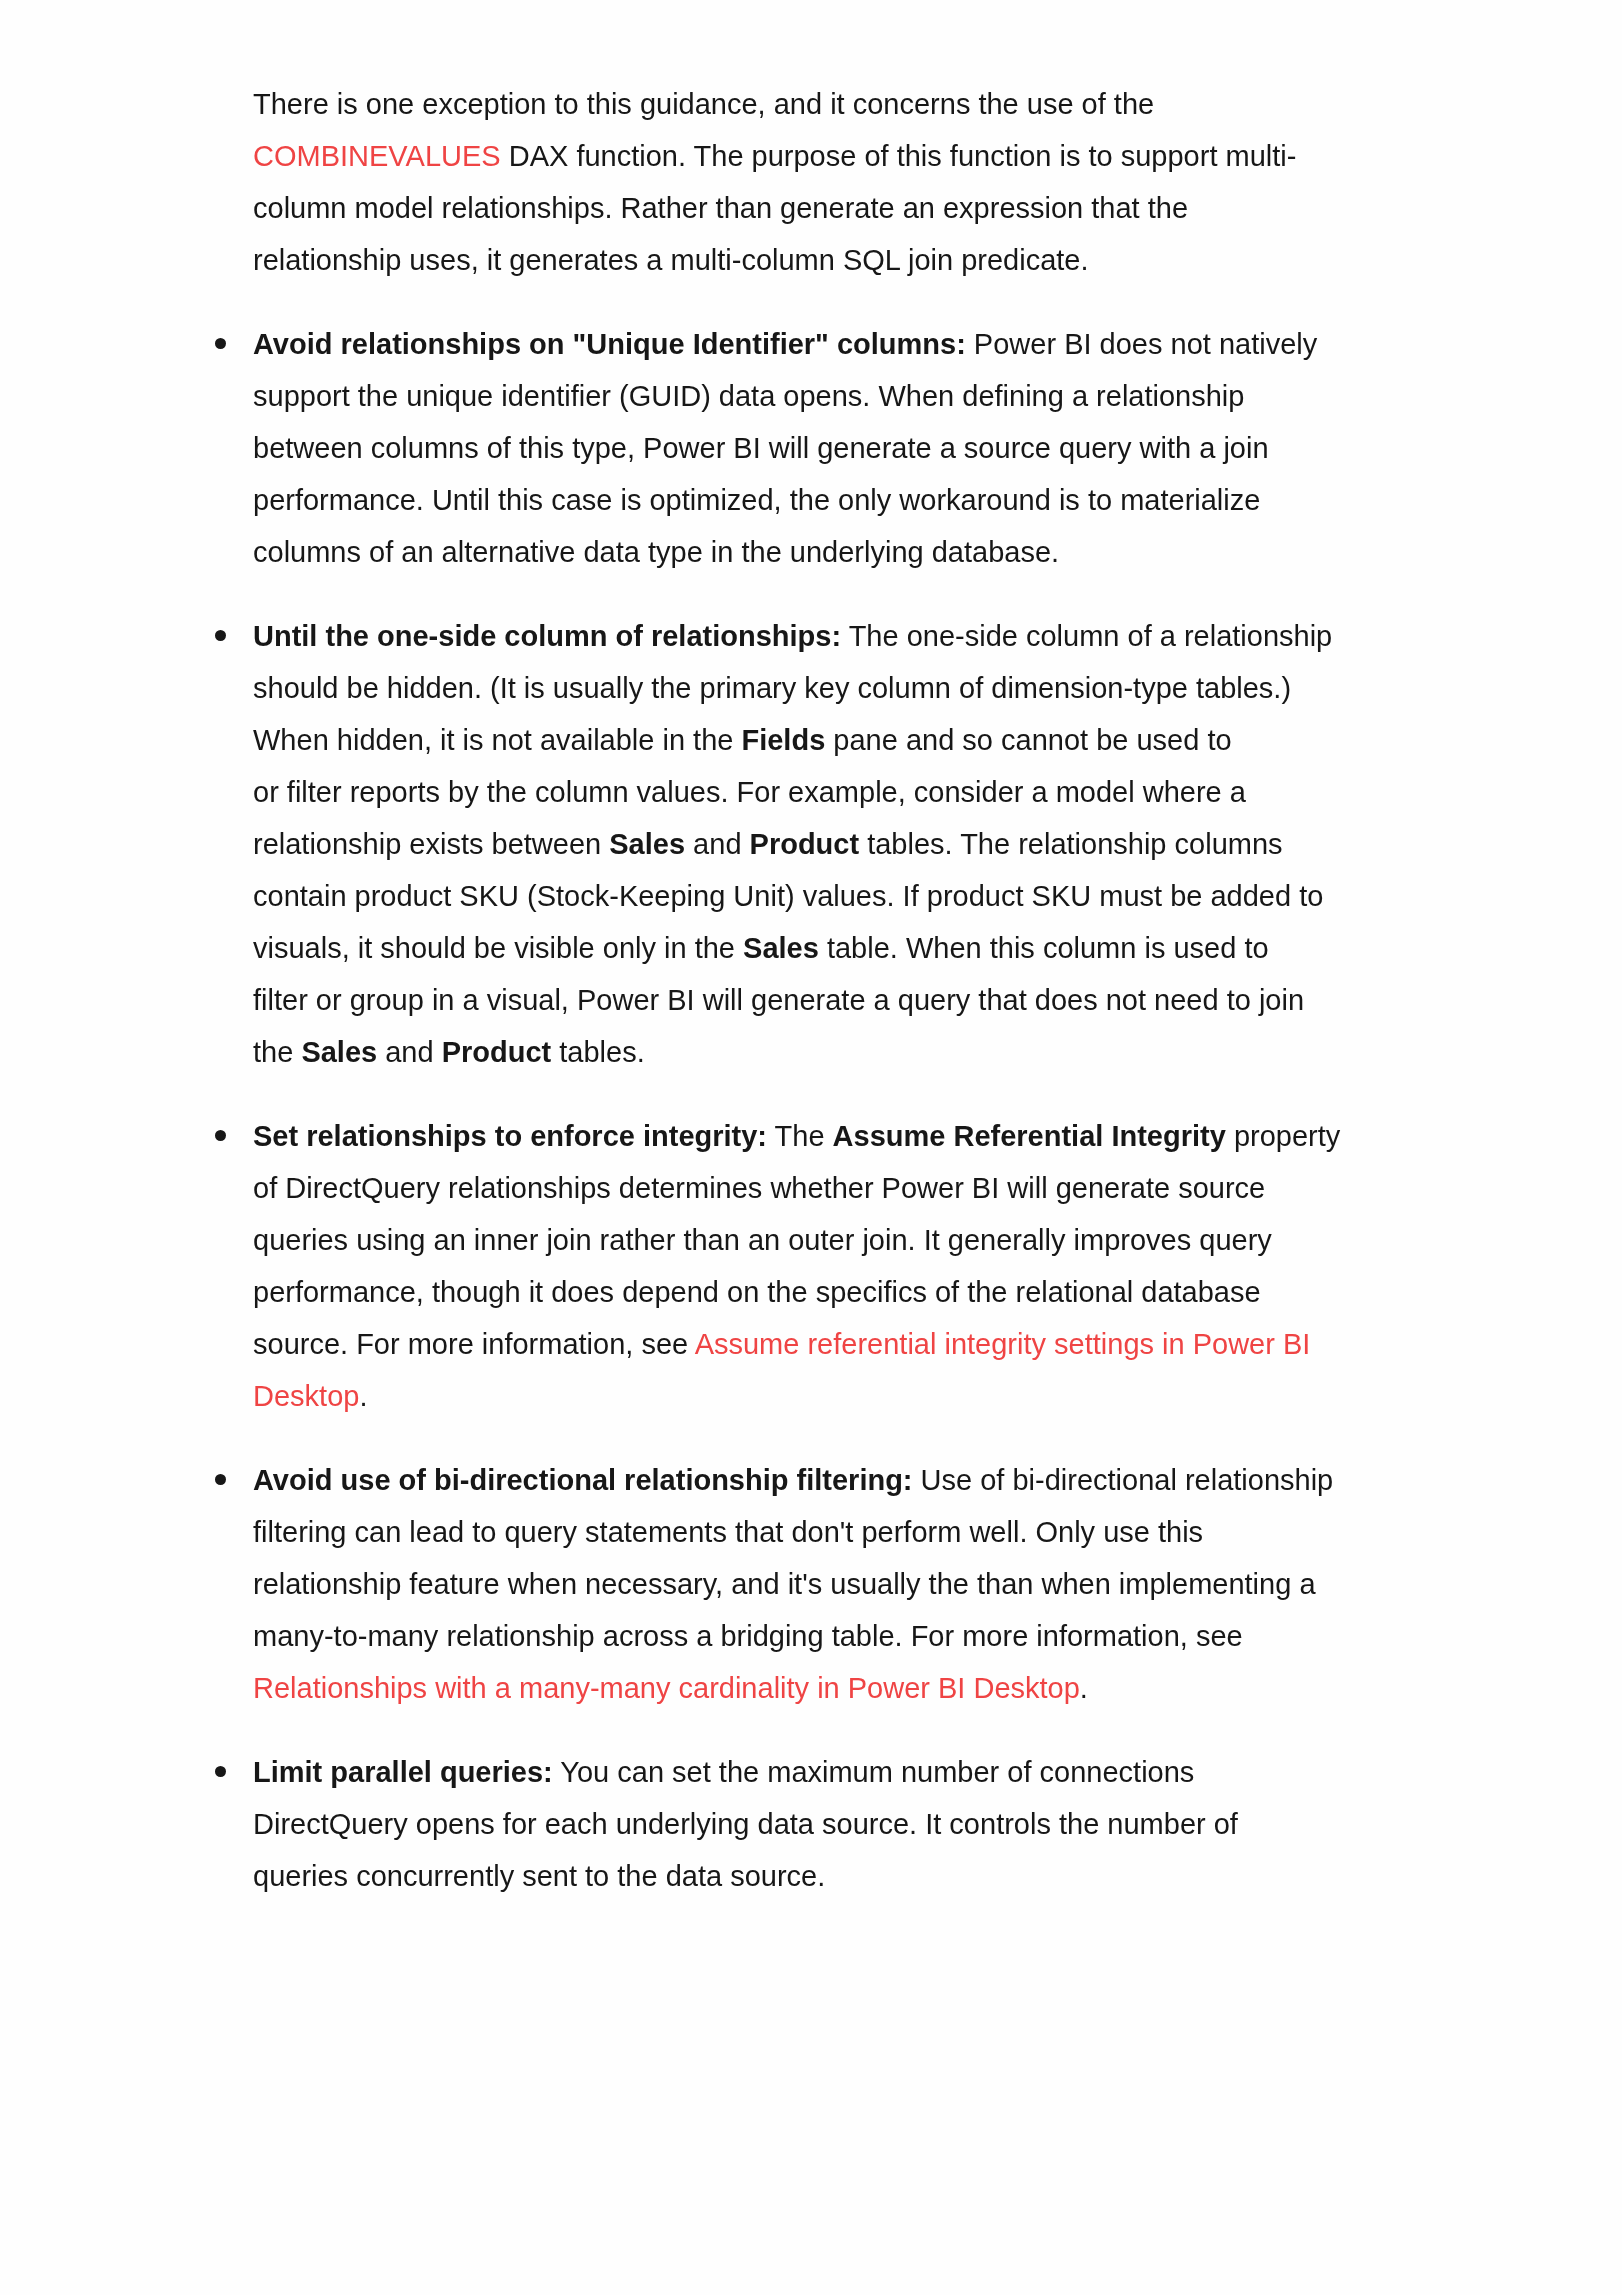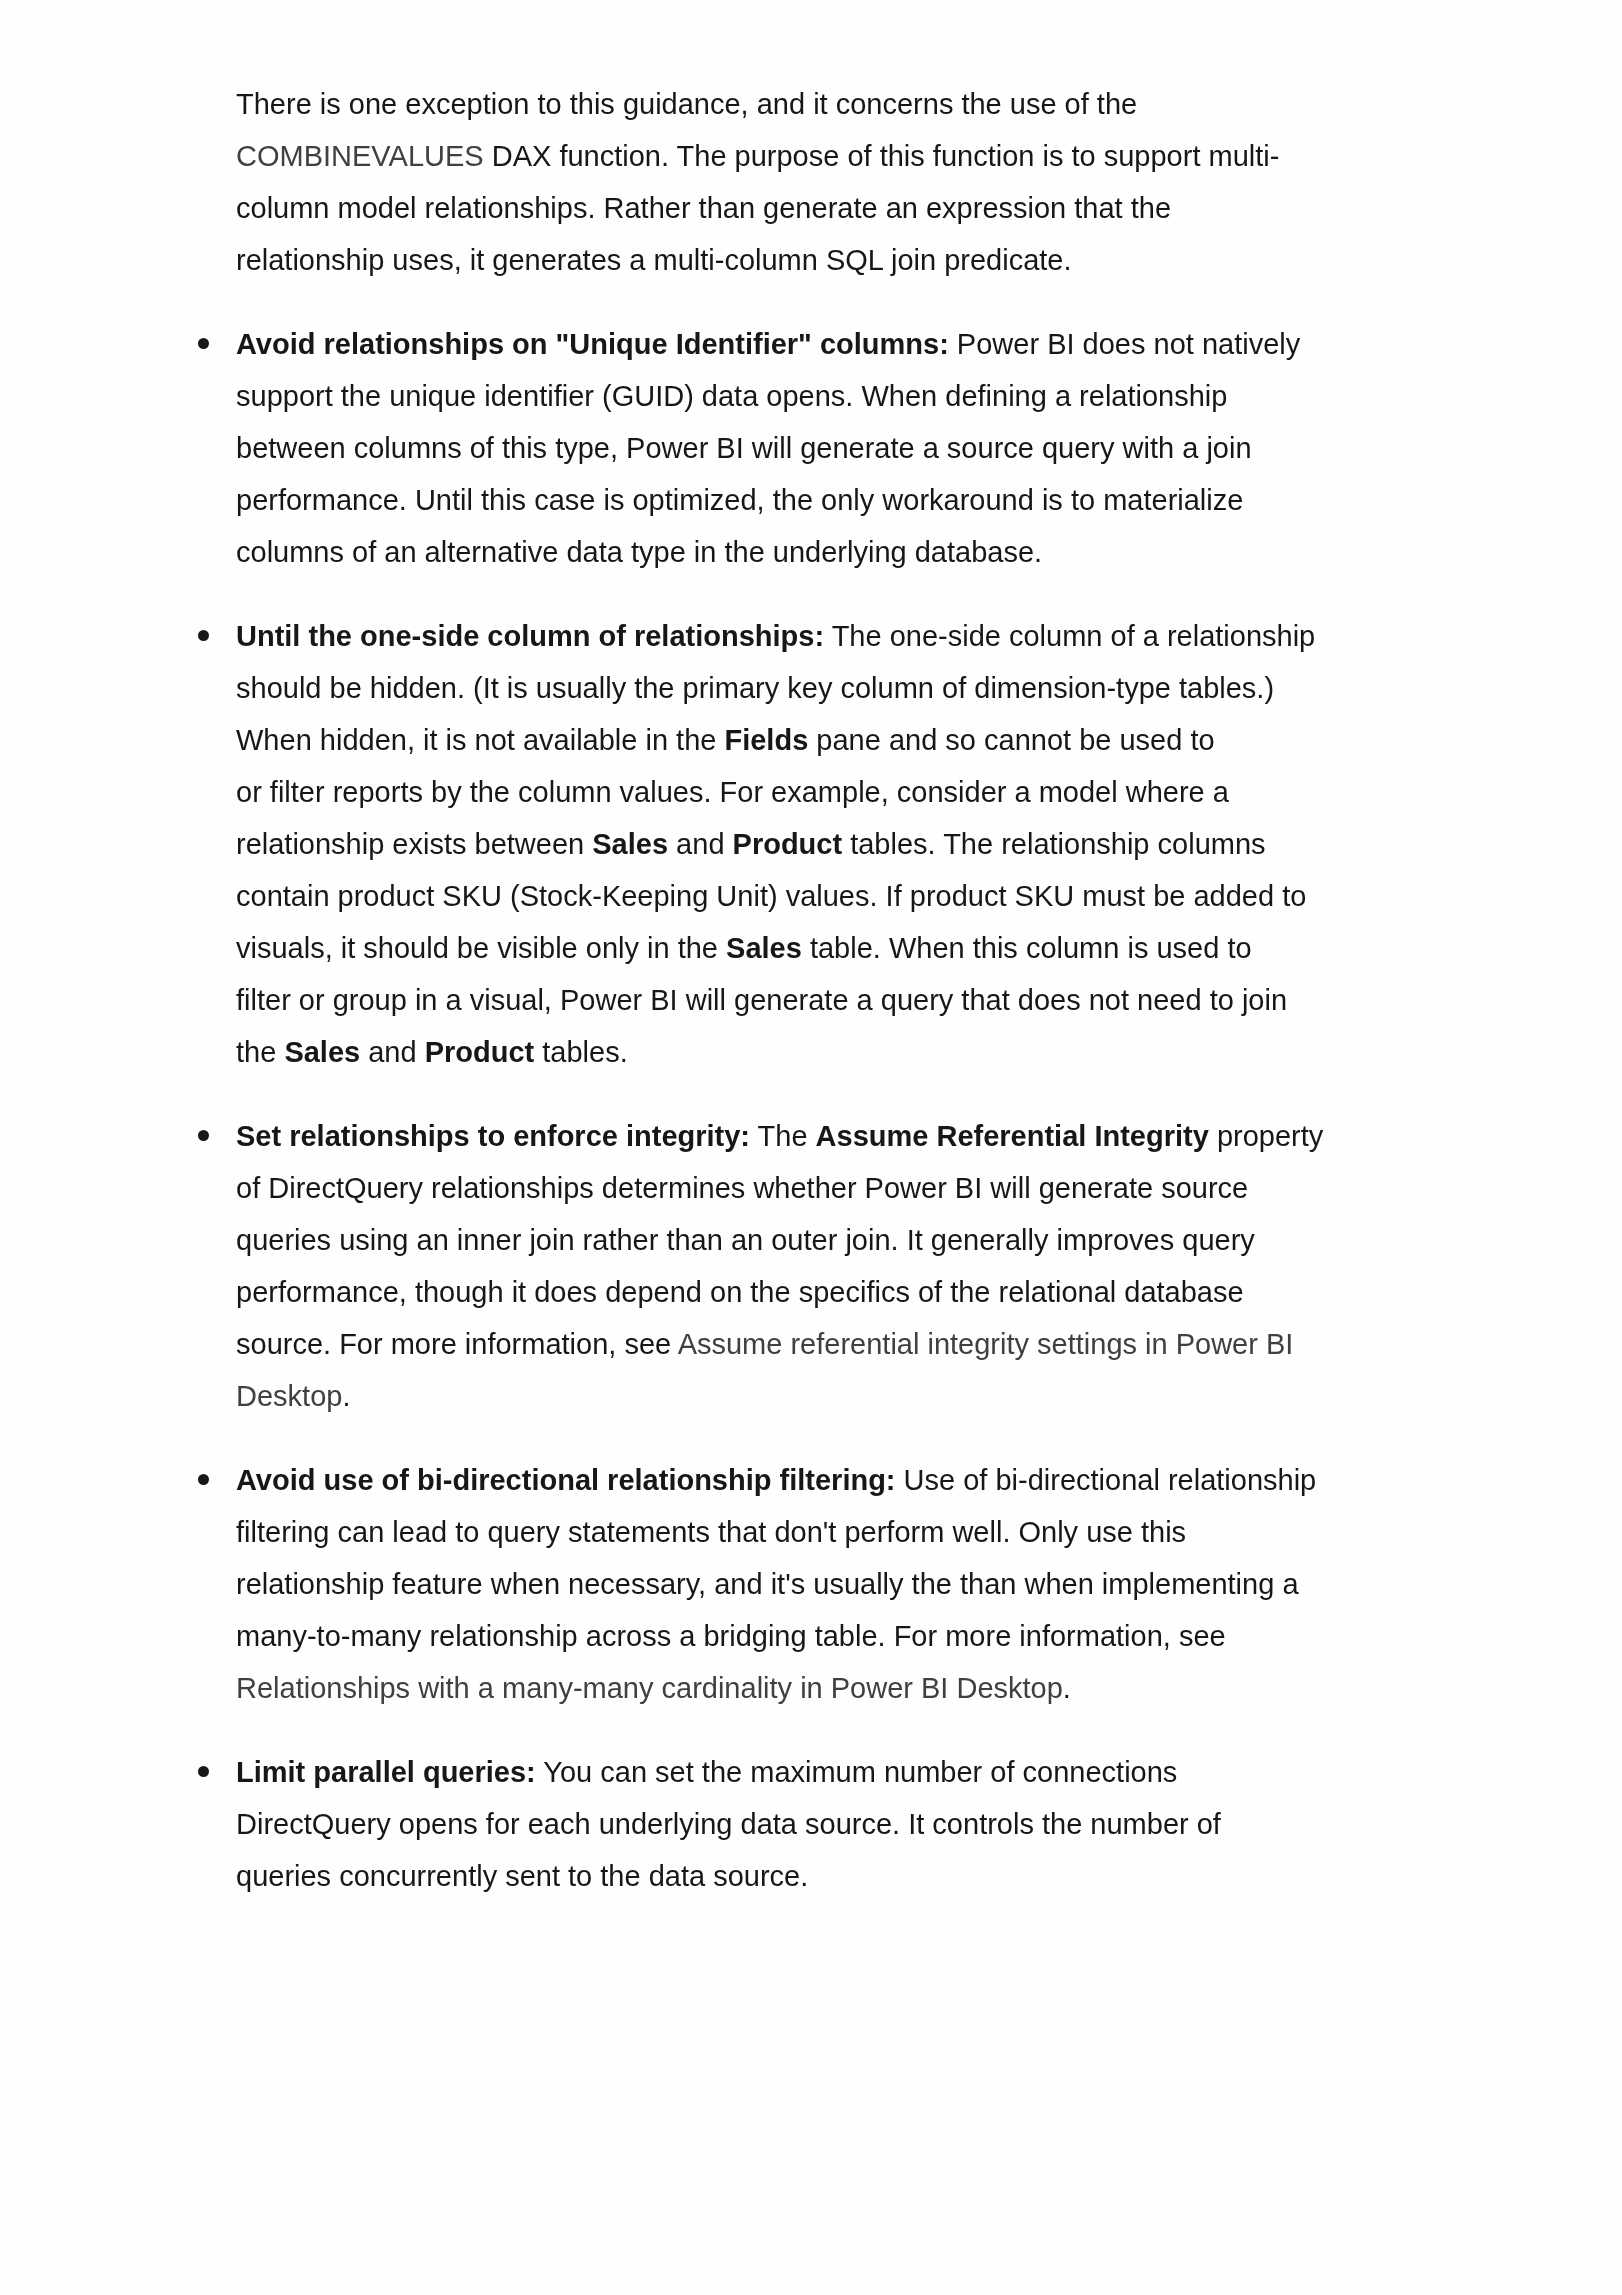--- a/index.html
+++ b/index.html
@@ -10,21 +10,21 @@
   body {
     width: 1622px;
     height: 2295px;
     position: relative;
     overflow: hidden;
     font-family: "Liberation Sans", "DejaVu Sans", sans-serif;
     color: #171717;
   }
   .doc {
     position: absolute;
-    left: 236px;
+    left: 253px;
     top: 78px;
     width: 1236px;
   }
   .para {
     margin: 0;
   }
   .line {
     display: block;
     font-size: 29px;
     line-height: 52px;
@@ -47,21 +47,21 @@
     width: 11px;
     height: 11px;
     border-radius: 50%;
     background: #171717;
   }
   b, .bold {
     font-weight: bold;
     color: #171717;
   }
   a, .link {
-    color: #404040;
+    color: #ef4444;
     text-decoration: none;
     cursor: pointer;
   }
 </style>
 </head>
 <body>
 
 <div class="doc">
   <p class="para" id="intro">
       <span class="line"><span>There is one exception to this guidance, and it concerns the use of the</span></span>

